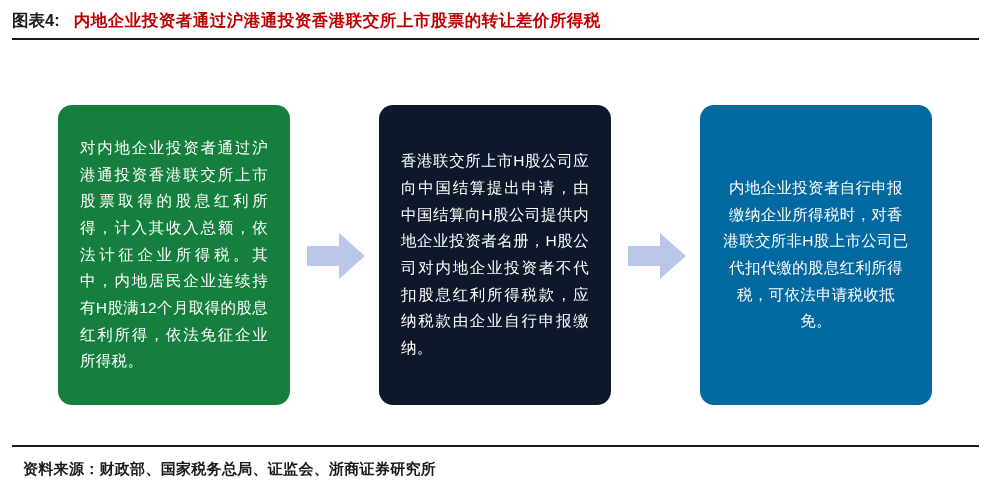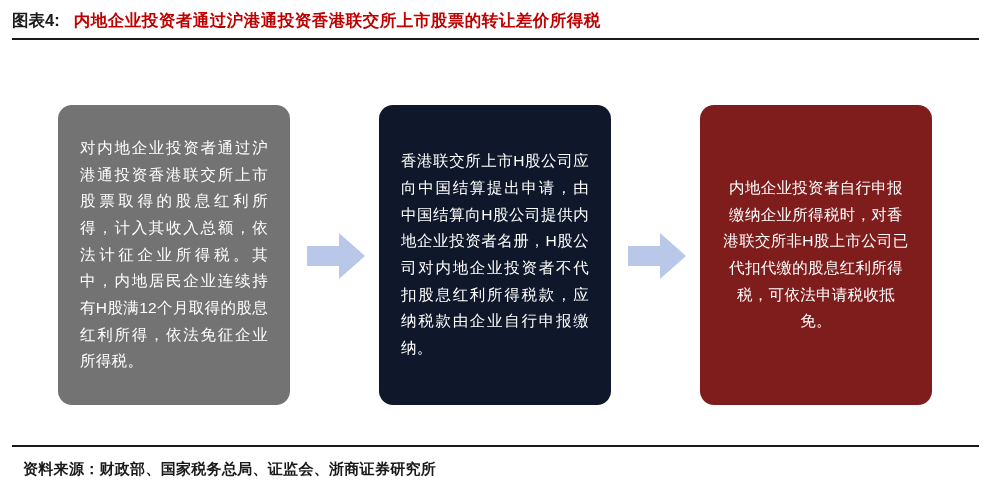--- a/index.html
+++ b/index.html
@@ -75,23 +75,23 @@
   .box .text {
     color: #ffffff;
     font-size: 15.5px;
     line-height: 1.72;
     text-align: justify;
     text-align-last: left;
     letter-spacing: 0.3px;
     white-space: pre-wrap;
     word-break: break-all;
   }
-  .box.b1 { left: 58px; background: #737373; }
+  .box.b1 { left: 58px; background: #15803d; }
   .box.b2 { left: 379px; background: #0f172a; }
-  .box.b3 { left: 700px; background: #7f1d1d; }
+  .box.b3 { left: 700px; background: #0369a1; }
   .box.b3 .text { text-align: center; text-align-last: center; }
 
   .arrow {
     position: absolute;
     top: 185px;
     width: 58px;
     height: 46px;
   }
   .arrow.a1 { left: 307px; }
   .arrow.a2 { left: 628px; }

